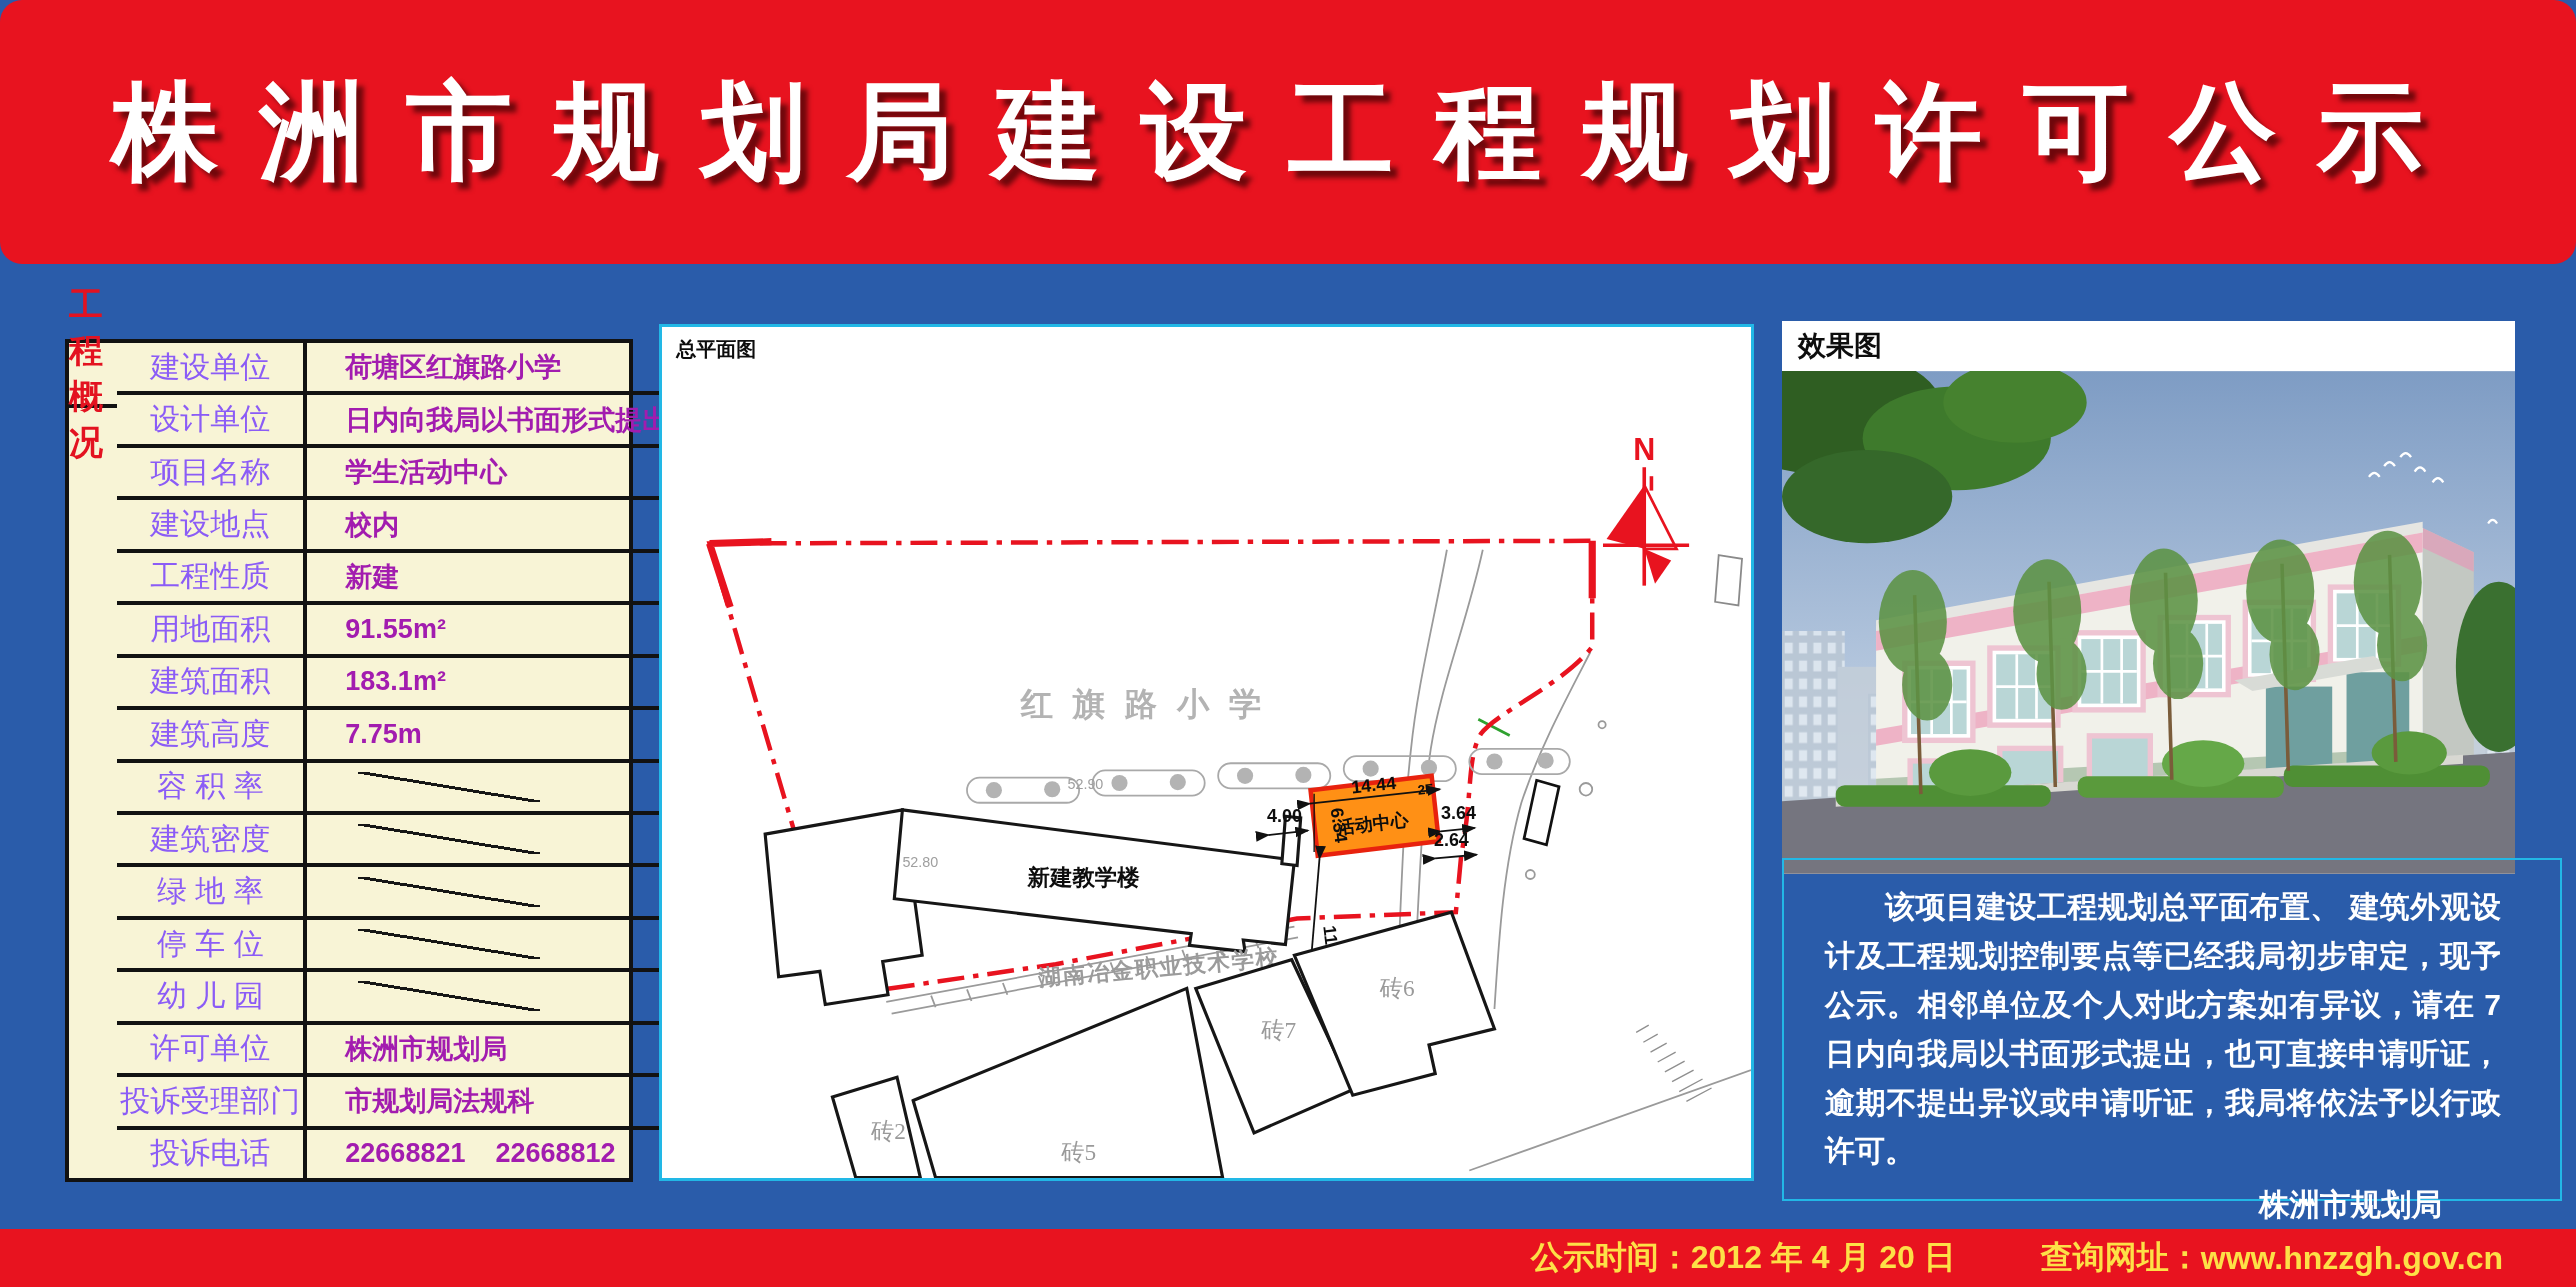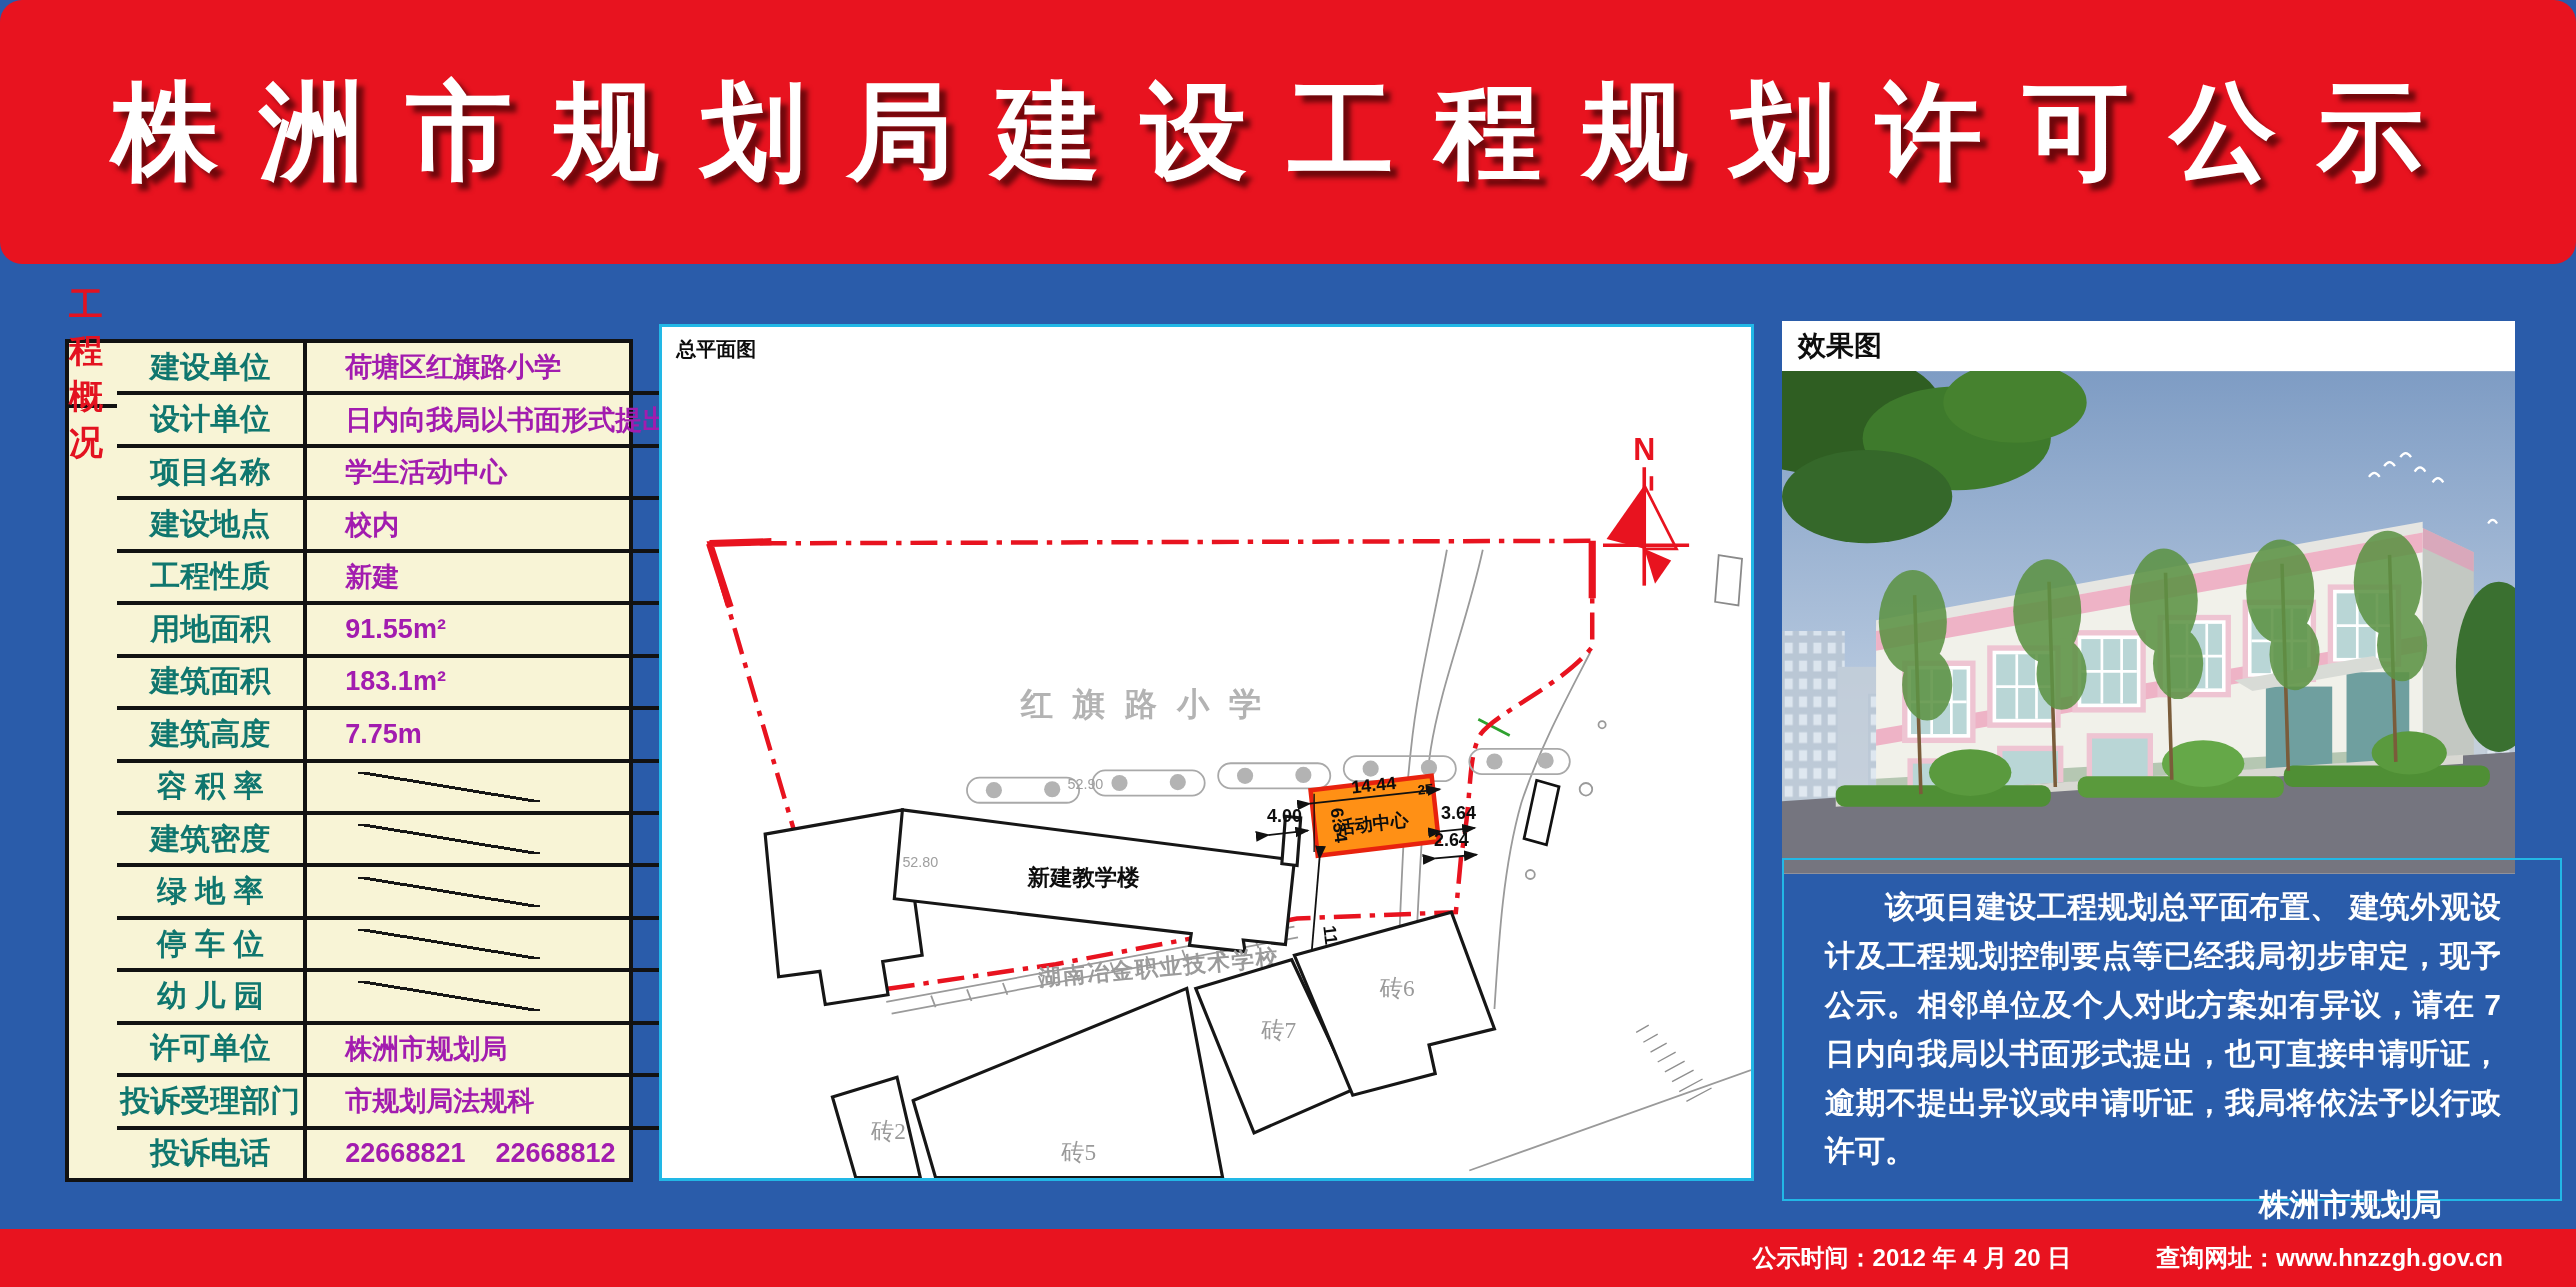--- a/index.html
+++ b/index.html
@@ -11,34 +11,34 @@
   body{font-family:"Liberation Sans","DejaVu Sans",sans-serif;background:var(--blue);position:relative;overflow:hidden;}
 
   
   .header{position:absolute;left:0;top:0;width:2576px;height:264px;background:var(--red);
           display:flex;align-items:center;justify-content:center;border-radius:22px;}
   .header h1{color:#fff;font-size:106px;font-weight:bold;letter-spacing:41px;white-space:nowrap;
              text-shadow:7.2px 7.2px 5.4px rgba(45,0,0,.65);}
 
   
   .footer{position:absolute;left:0;top:1229px;width:2576px;height:58px;background:var(--red);
-          display:flex;align-items:center;justify-content:flex-end;padding-right:73px;color:#ffffff;
-          font-weight:bold;font-size:24px;white-space:pre;}
+          display:flex;align-items:center;justify-content:flex-end;padding-right:73px;color:#fde047;
+          font-weight:bold;font-size:32px;white-space:pre;}
   .footer .gap{display:inline-block;width:85px;}
 
   
   .tbl{position:absolute;left:65px;top:339px;width:568px;height:843px;background:var(--cream);
        border:4.5px solid var(--tbl-border);display:flex;}
   .tbl-title{height:65px;border-bottom:4.5px solid var(--tbl-border);display:flex;align-items:center;justify-content:center;
              color:#e31220;font-size:34px;font-weight:bold;letter-spacing:14.3px;}
   #table-rows{flex:1;display:flex;flex-direction:column;}
   .t-row{flex:1;display:flex;border-bottom:4.5px solid var(--tbl-border);}
   .t-row:last-child{border-bottom:none;}
   .t-label{width:190px;border-right:4.5px solid var(--tbl-border);display:flex;align-items:center;justify-content:center;
-           font-size:30px;font-weight:bold;color:#0f766e;white-space:pre;}
+           font-size:30px;font-weight:normal;color:#8b5cf6;white-space:pre;}
   .t-value{flex:1;display:flex;align-items:center;padding-left:38px;font-size:27px;font-weight:bold;color:#a21caf;white-space:pre;}
   .slash{width:56%;height:62%;margin-left:4%;
          background:linear-gradient(to top right,transparent 47.5%,#161616 47.5%,#161616 52.5%,transparent 52.5%);}
 
   
   .siteplan{position:absolute;left:659px;top:324px;width:1095px;height:857px;background:#fff;
             border:3.6px solid var(--cyan);}
   .siteplan-title{position:absolute;left:14.3px;top:9px;font-size:20px;font-weight:bold;color:#0d0d0d;z-index:2;}
   .siteplan svg{position:absolute;left:0;top:0;width:100%;height:100%;}
 

